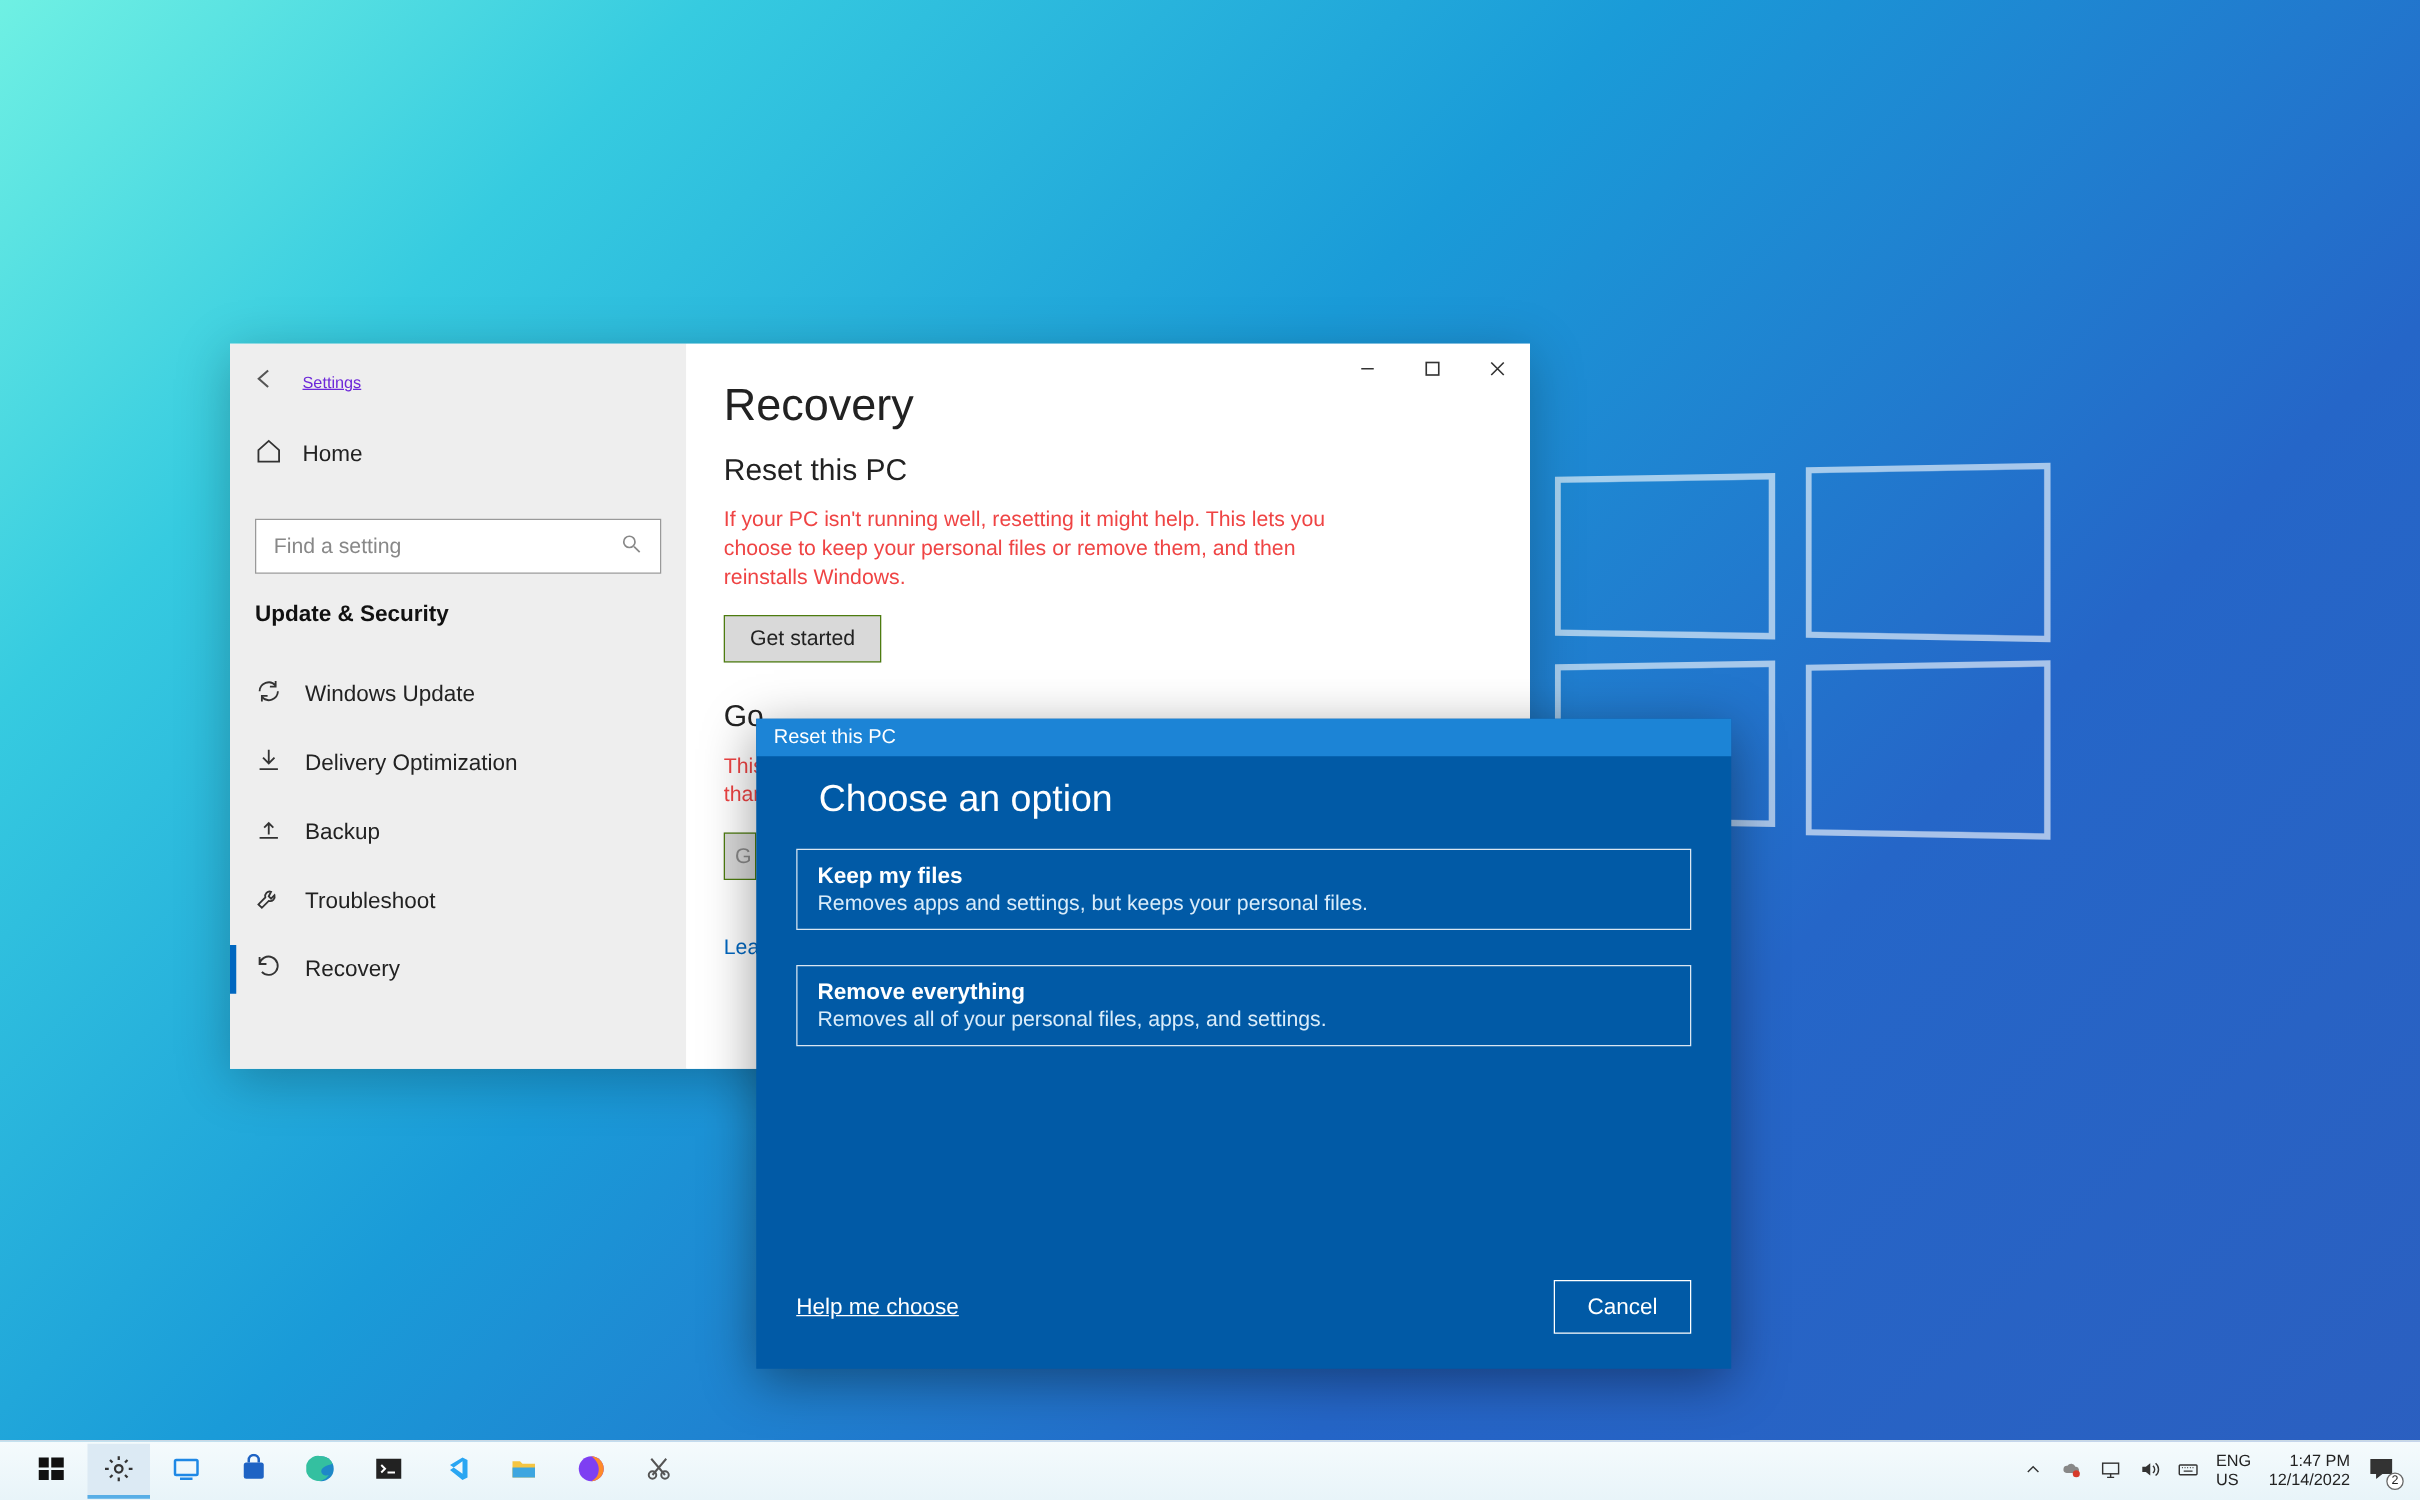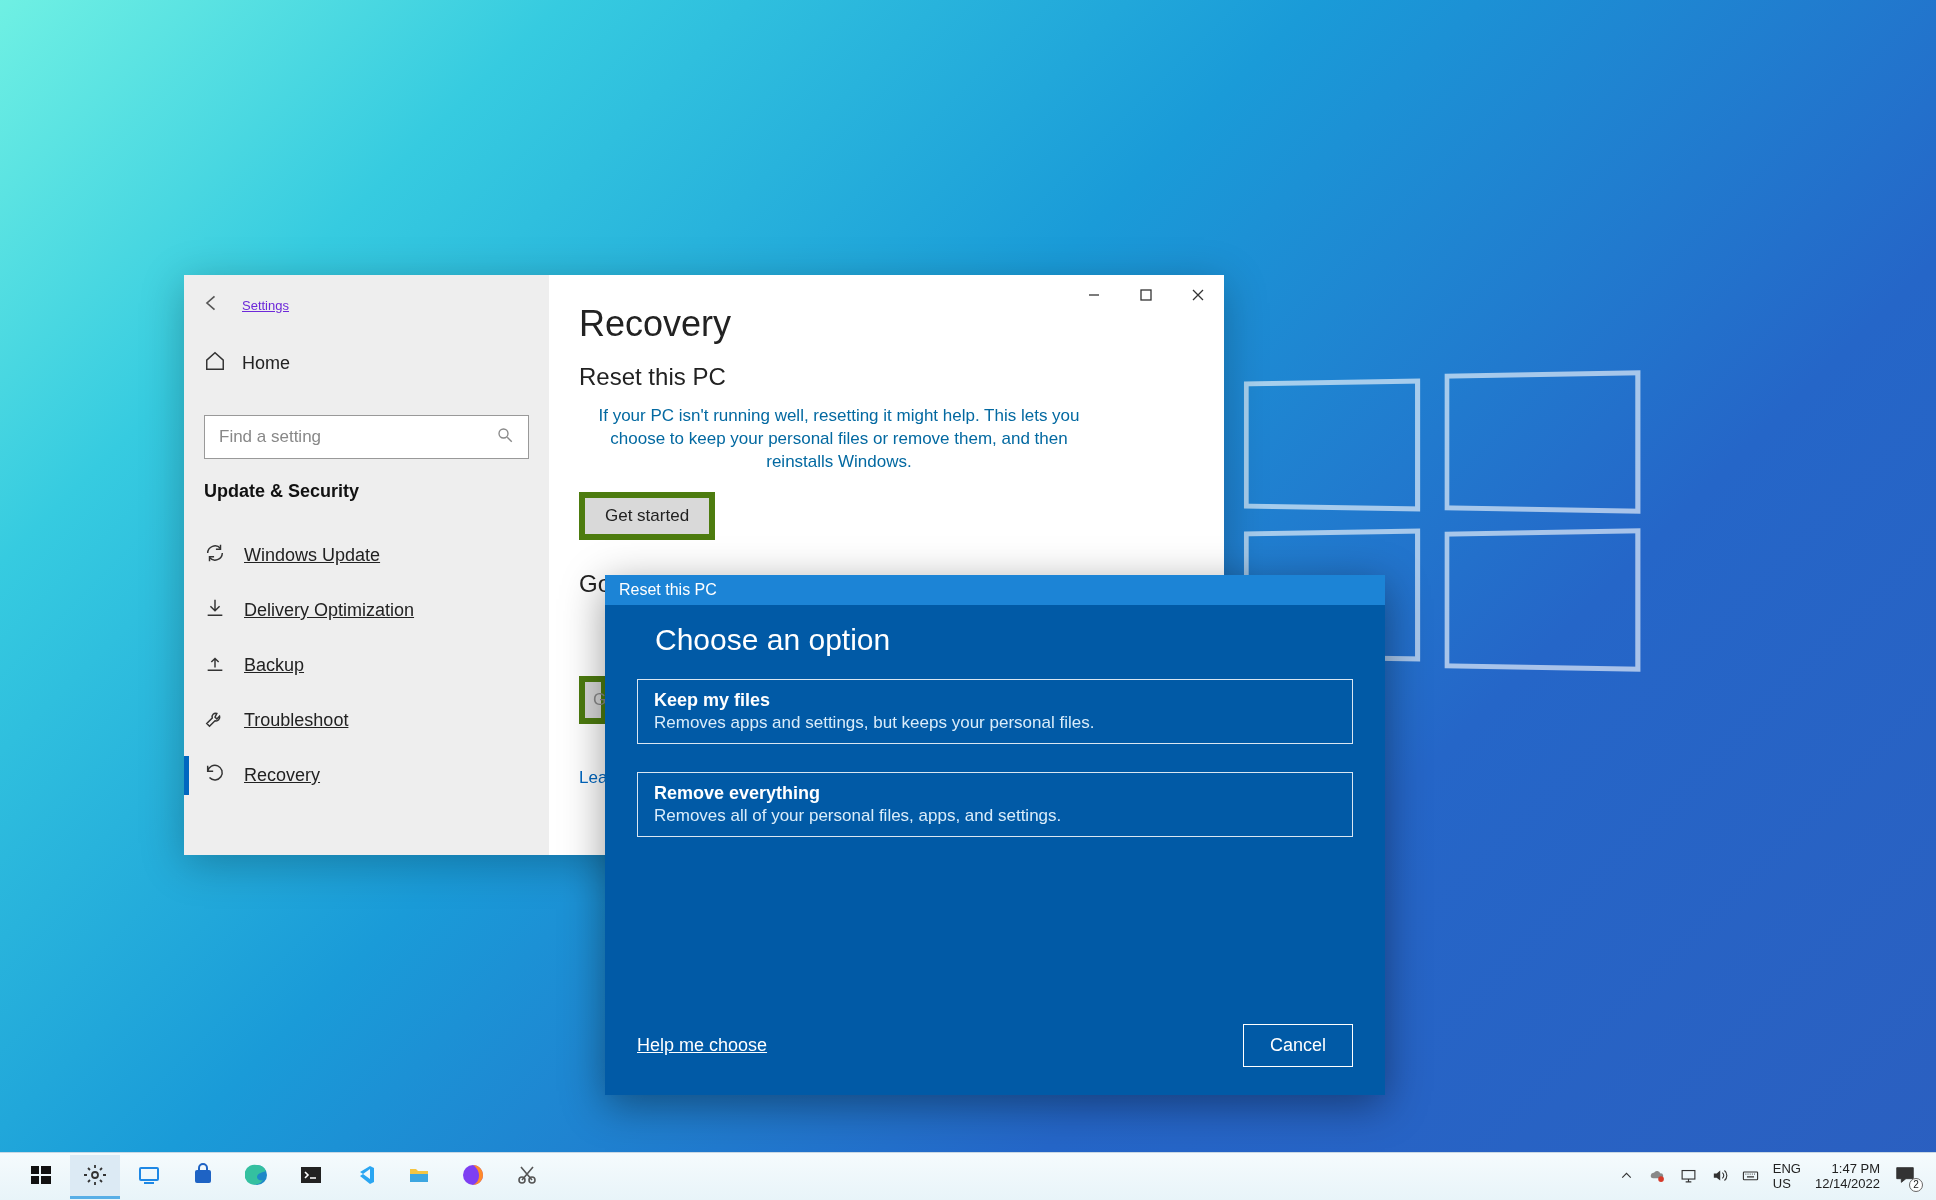--- a/index.html
+++ b/index.html
@@ -33,31 +33,31 @@
     color: #222;
   }
   .titlebar-left { display:flex; align-items:center; gap:20px; padding:8px 18px 20px; }
   .back-arrow { width:20px; height:20px; fill:none; stroke:#555; stroke-width:2; }
   .titlebar-title { font-size:13px; color:#6d28d9;text-decoration:underline; }
   .home-row { display:flex; align-items:center; gap:16px; padding:12px 20px 22px; font-size:18px; }
   .home-row svg{width:22px;height:22px;stroke:#333;fill:none;stroke-width:1.6;}
   .search-box { margin:16px 20px 22px; height:44px; border:1px solid #999; background:#fff; display:flex; align-items:center; padding:0 14px; justify-content:space-between; color:#888; font-size:17px;}
   .search-box svg{width:18px;height:18px;stroke:#888;fill:none;stroke-width:1.8;}
   .category { padding:0 20px 26px; font-weight:600; font-size:18px; color:#111;}
-  .nav-item { display:flex; align-items:center; gap:18px; padding:14px 20px; font-size:18px; color:#222; cursor:pointer; position:relative;text-decoration:underline;}
+  .nav-item { display:flex; align-items:center; gap:18px; padding:14px 20px; font-size:18px; color:#222; cursor:pointer; position:relative;}
   .nav-item svg{width:22px;height:22px;stroke:#333;fill:none;stroke-width:1.6;}
   .nav-item.active::before{content:"";position:absolute;left:0;top:8px;bottom:8px;width:5px;background:#0067c0;}
   .settings-main { flex:1; background:#fff; padding:28px 30px; position:relative; }
   .win-controls{position:absolute;right:0;top:-0px;display:flex;}
   .win-btn{width:52px;height:40px;display:flex;align-items:center;justify-content:center;}
   .win-btn svg{width:14px;height:14px;stroke:#333;fill:none;stroke-width:1.3;}
   .page-title{font-size:36px;font-weight:400;color:#222;margin-bottom:18px;}
   .subhead{font-size:24px;color:#222;margin-bottom:14px;}
-  .body-text{font-size:17px;color:#0369a1;max-width:520px;line-height:1.35;margin-bottom:18px;text-align:center;}
-  .gray-btn{display:inline-block;background:#d9d9d9;border:6px solid #4d7c0f;padding:8px 20px;font-size:17px;color:#222;cursor:pointer;margin-bottom:30px;}
+  .body-text{font-size:17px;color:#ef4444;max-width:520px;line-height:1.35;margin-bottom:18px;}
+  .gray-btn{display:inline-block;background:#d9d9d9;border:1px solid #4d7c0f;padding:8px 20px;font-size:17px;color:#222;cursor:pointer;margin-bottom:30px;}
   .link{color:#0067c0;text-decoration:none;font-size:17px;}
 
   
   .reset-dialog{
     position:absolute;
     left:605px; top:575px;
     width:780px; height:520px;
     background:#015aa6;
     color:#fff;
     box-shadow:0 10px 40px rgba(0,0,0,.4);

